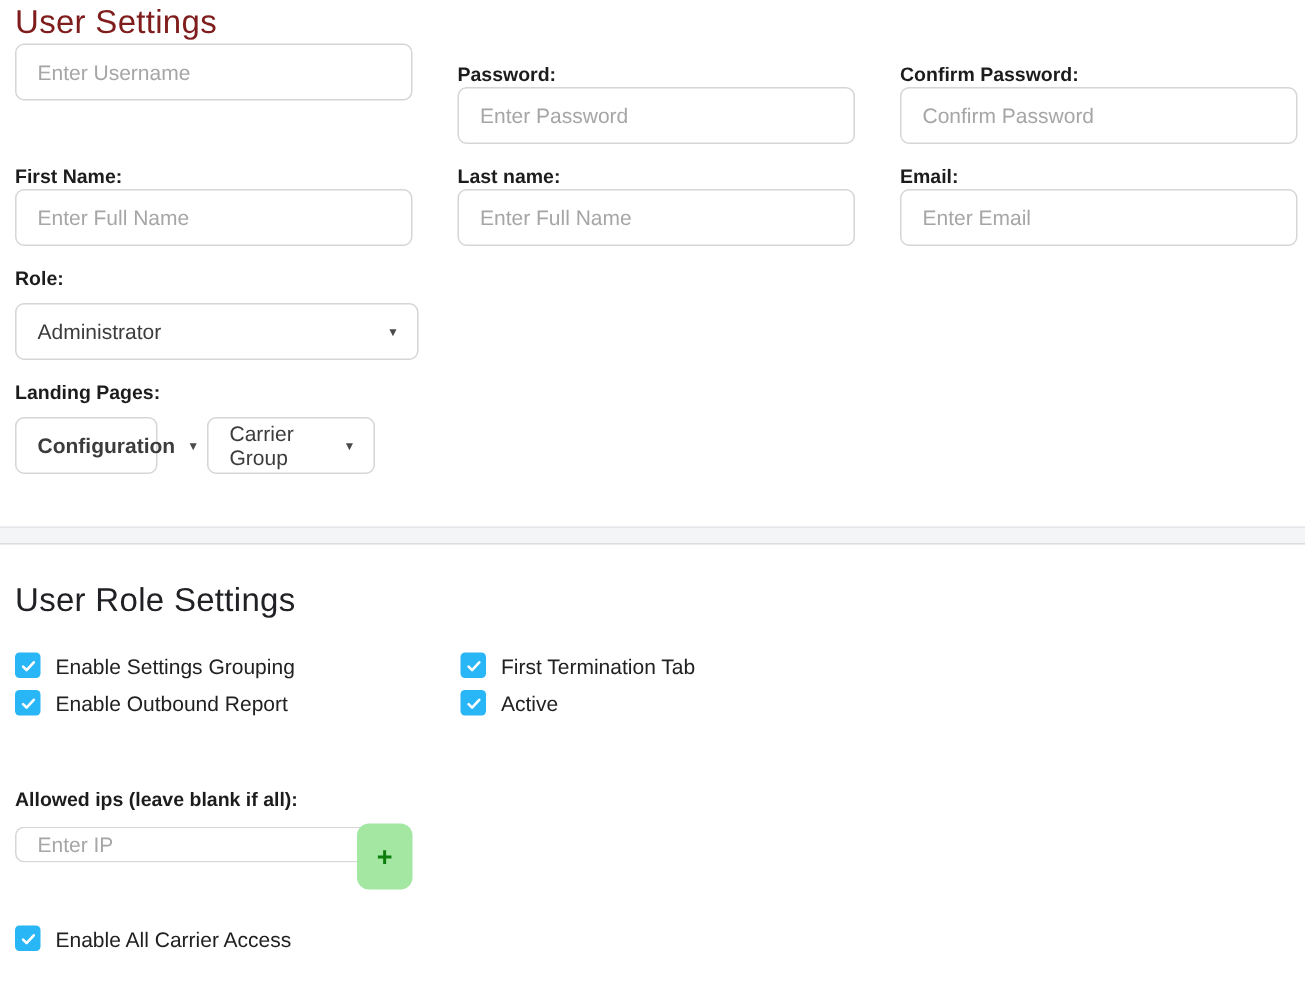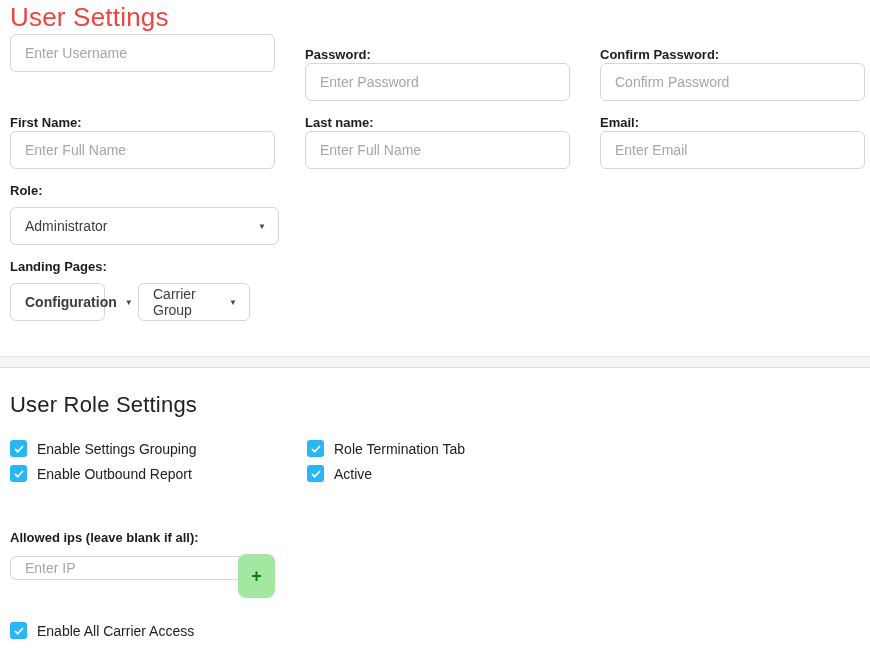--- a/index.html
+++ b/index.html
@@ -7,23 +7,23 @@
   body {
     width: 870px; height: 657px;
     background: #ffffff;
     font-family: "Liberation Sans", "DejaVu Sans", sans-serif;
     color: #212121;
     overflow: hidden;
   }
   .section { padding-left: 10px; padding-right: 5px; }
 
   .page-title {
-    font-size: 26px;
+    font-size: 22px;
     font-weight: 500;
-    color: #ef4444;
+    color: #7f1d1d;
     margin: 0;
     padding-top: 2px;
     letter-spacing: 0.2px;
   }
 
   .form-grid {
     display: grid;
     grid-template-columns: 265px 265px 265px;
     column-gap: 30px;
   }
@@ -228,21 +228,21 @@
           </svg>
       </span>
       <span>Enable Settings Grouping</span>
     </div>
     <div class="checkbox-item">
       <span class="checkbox">
         <svg width="12" height="12" viewBox="0 0 16 16">
             <path d="M3.2 8.6l3.1 3.1 6.4-7" stroke="#ffffff" stroke-width="2.3" fill="none" stroke-linecap="round" stroke-linejoin="round"></path>
           </svg>
       </span>
-      <span>Role Termination Tab</span>
+      <span>First Termination Tab</span>
     </div>
     <div class="checkbox-item">
       <span class="checkbox">
         <svg width="12" height="12" viewBox="0 0 16 16">
             <path d="M3.2 8.6l3.1 3.1 6.4-7" stroke="#ffffff" stroke-width="2.3" fill="none" stroke-linecap="round" stroke-linejoin="round"></path>
           </svg>
       </span>
       <span>Enable Outbound Report</span>
     </div>
     <div class="checkbox-item">

